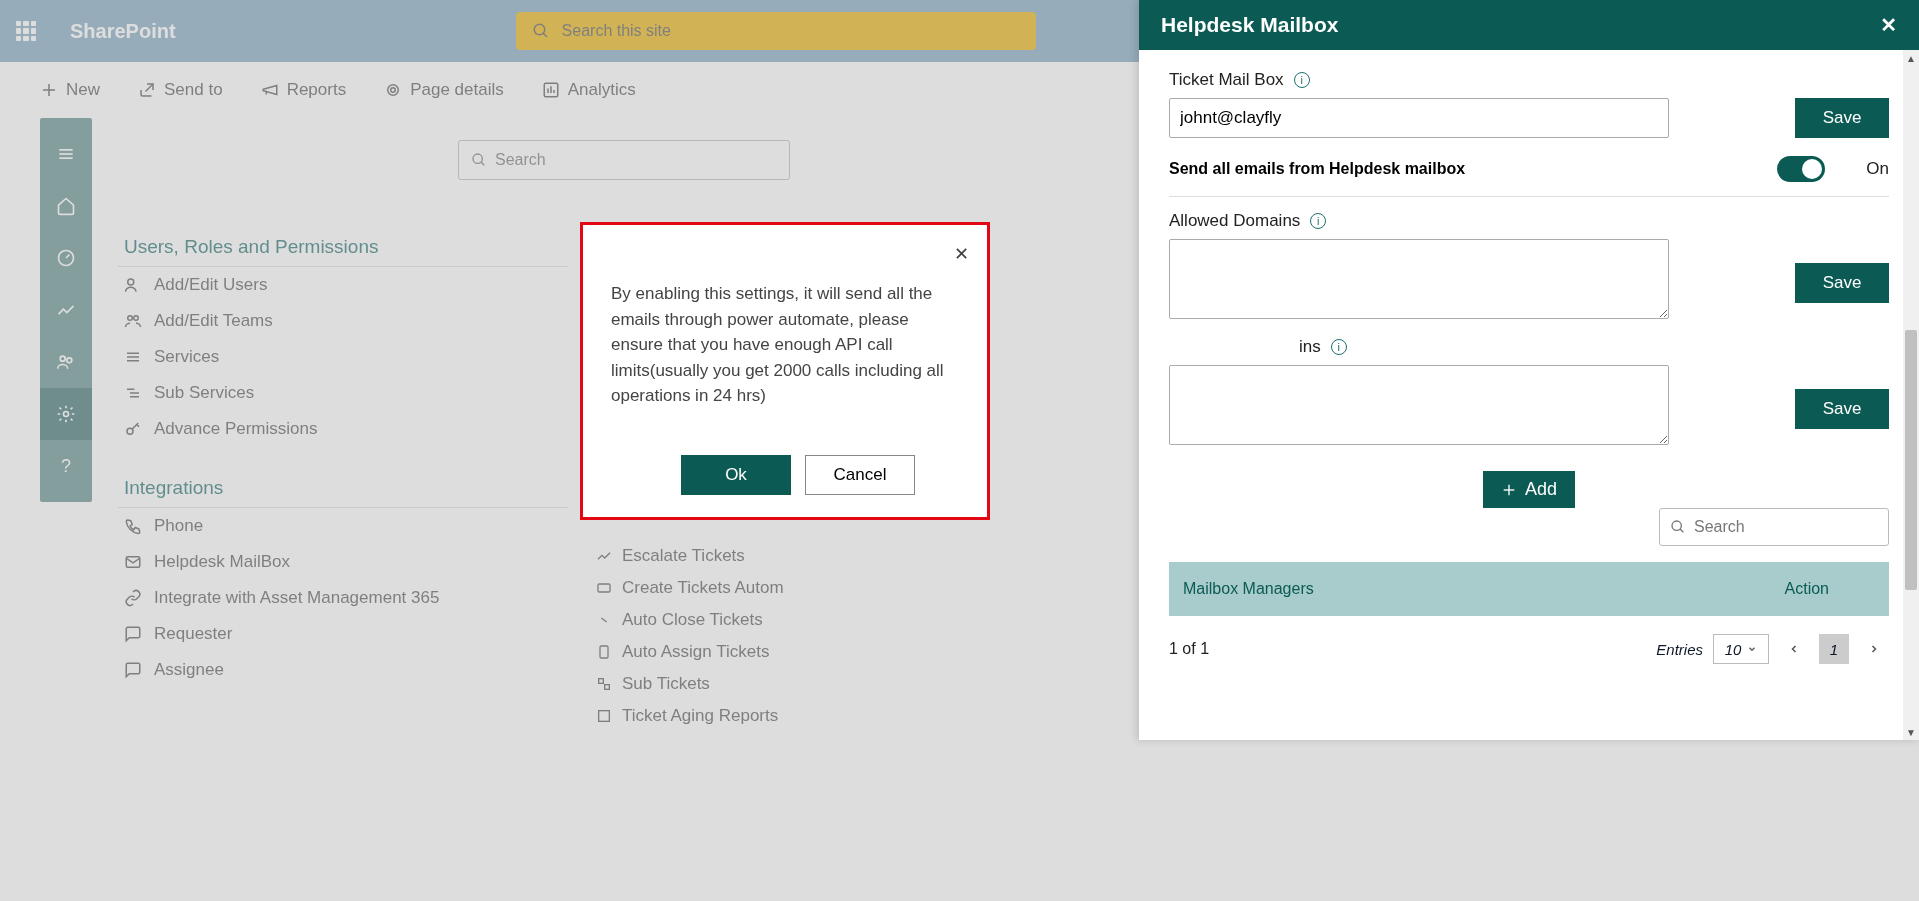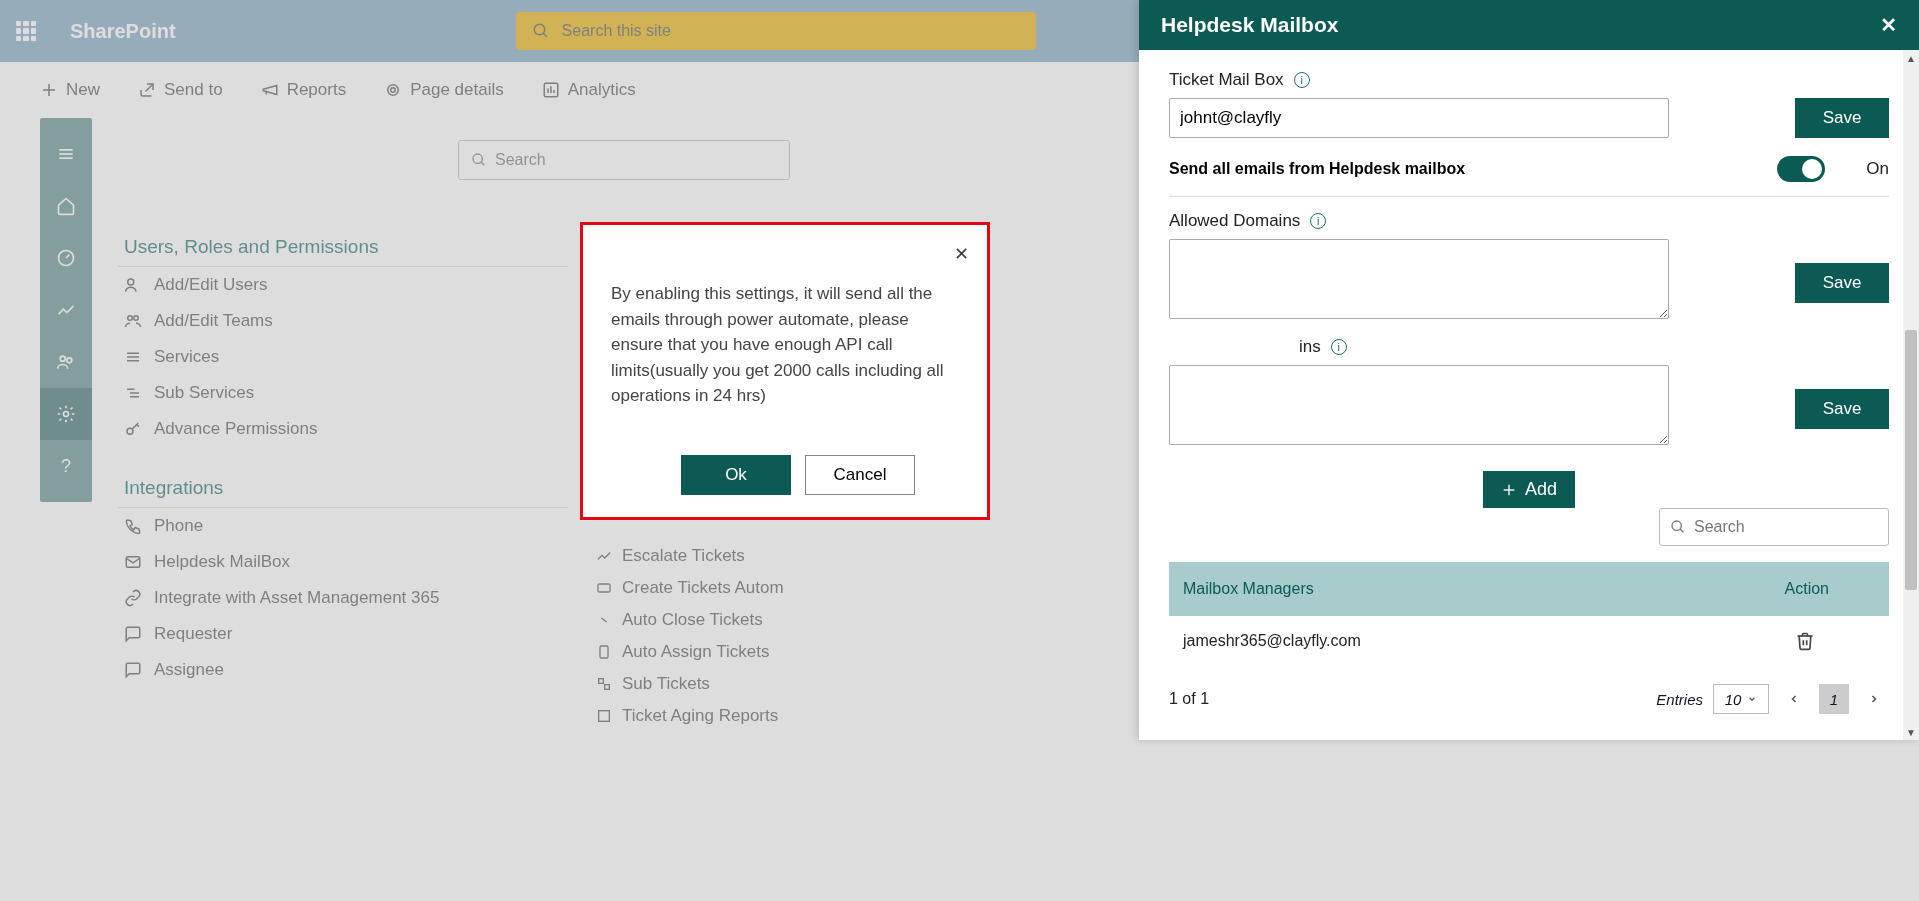--- a/index.html
+++ b/index.html
@@ -372,29 +372,20 @@
             <circle cx="10" cy="10" r="7"></circle>
             <line x1="20" y1="20" x2="15" y2="15"></line>
           </svg>
         <span style="margin-left:8px">Search</span>
       </div>
     </div>
 
     <div class="tbl-head">
       <span>Mailbox Managers</span>
       <span style="margin-right:46px;">Action</span>
-    </div>
-    <div class="tbl-row">
-      <span>jameshr365@clayfly.com</span>
-      <svg class="trash" viewBox="0 0 24 24" fill="none" stroke="#444" stroke-width="2" style="margin-right:60px;">
-          <polyline points="3 6 5 6 21 6"></polyline>
-          <path d="M19 6l-1 14a2 2 0 0 1-2 2H8a2 2 0 0 1-2-2L5 6"></path>
-          <path d="M10 11v6M14 11v6"></path>
-          <path d="M9 6V4a1 1 0 0 1 1-1h4a1 1 0 0 1 1 1v2"></path>
-        </svg>
     </div>
 
     <div class="pager">
       <span class="pager-left">1 of 1</span>
       <div class="pager-right">
         <span>Entries</span>
         <div class="entries-sel">
             <span>10</span>
             <svg width="10" height="10" viewBox="0 0 24 24" stroke="#555" stroke-width="3" fill="none">
               <polyline points="6 9 12 15 18 9"></polyline>

